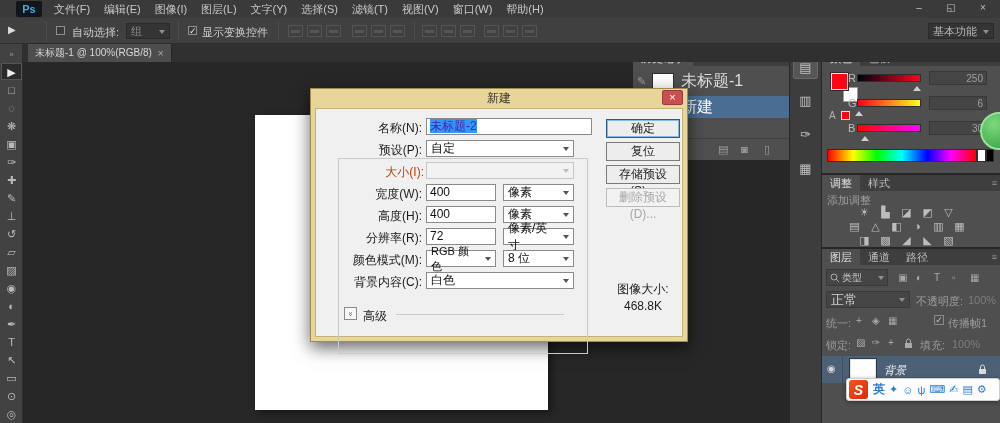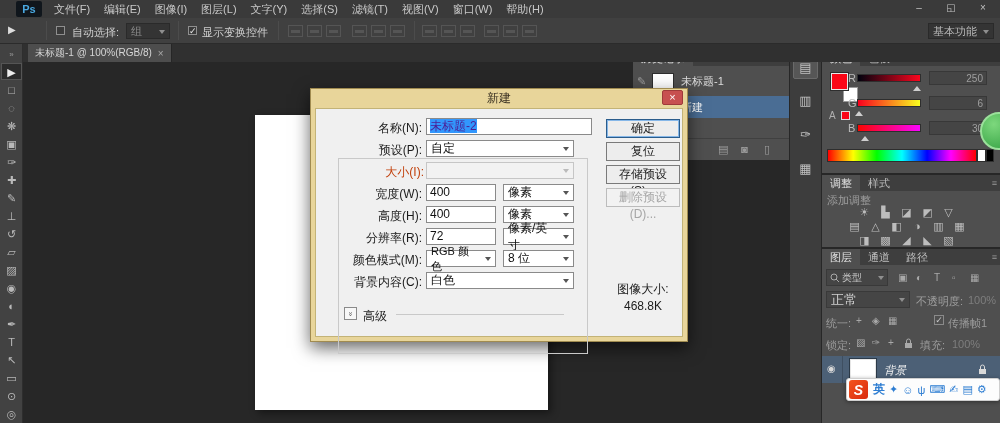--- a/index.html
+++ b/index.html
@@ -38,21 +38,21 @@
   .canvas { left:255px; top:115px; width:293px; height:295px; background:#ffffff; z-index:1;
             box-shadow:3px 3px 8px rgba(0,0,0,.45); }
   
   .panel { background:#4f4f4f; z-index:2; }
   .ptabs { position:absolute; left:0; top:0; right:0; height:16px; background:#3e3e3e; display:flex; }
   .ptab { height:16px; padding:0 8px; font-size:11px; color:#bdbdbd; line-height:16px; background:#3e3e3e; }
   .ptab.on { background:#4f4f4f; color:#e0e0e0; }
   .pmenu { position:absolute; right:3px; top:3px; color:#9a9a9a; font-size:9px; }
   .hitem { position:absolute; left:0; width:156px; height:22px; display:flex; align-items:center; }
   .hthumb { width:22px; height:17px; background:#fff; border:1px solid #2e2e2e; margin-left:19px; }
-  .hlabel { font-size:11px; color:#ddd; margin-left:7px; }
+  .hlabel { font-size:16px; color:#ddd; margin-left:7px; }
   .ficon { color:#9a9a9a; font-size:11px; }
   .dockbtn { position:absolute; left:3px; width:25px; height:25px; color:#c0c0c0; font-size:13px;
              text-align:center; line-height:25px; border-radius:2px; }
   .dockbtn.sel { background:#565656; border:1px solid #6a6a6a; }
   .slider { position:absolute; height:8px; width:64px; border:1px solid #2e2e2e; }
   .sthumb { position:absolute; width:0; height:0; border:4px solid transparent; border-bottom:5px solid #cfcfcf; }
   .svalbox { position:absolute; width:58px; height:14px; background:#454545; border:1px solid #383838;
              color:#9f9f9f; font-size:10px; text-align:right; line-height:13px; padding-right:3px; }
   .adjico { width:17px; height:13px; color:#bdbdbd; font-size:11px; text-align:center; line-height:13px; }
   .lrow-label { font-size:11px; color:#9d9d9d; white-space:nowrap; }

